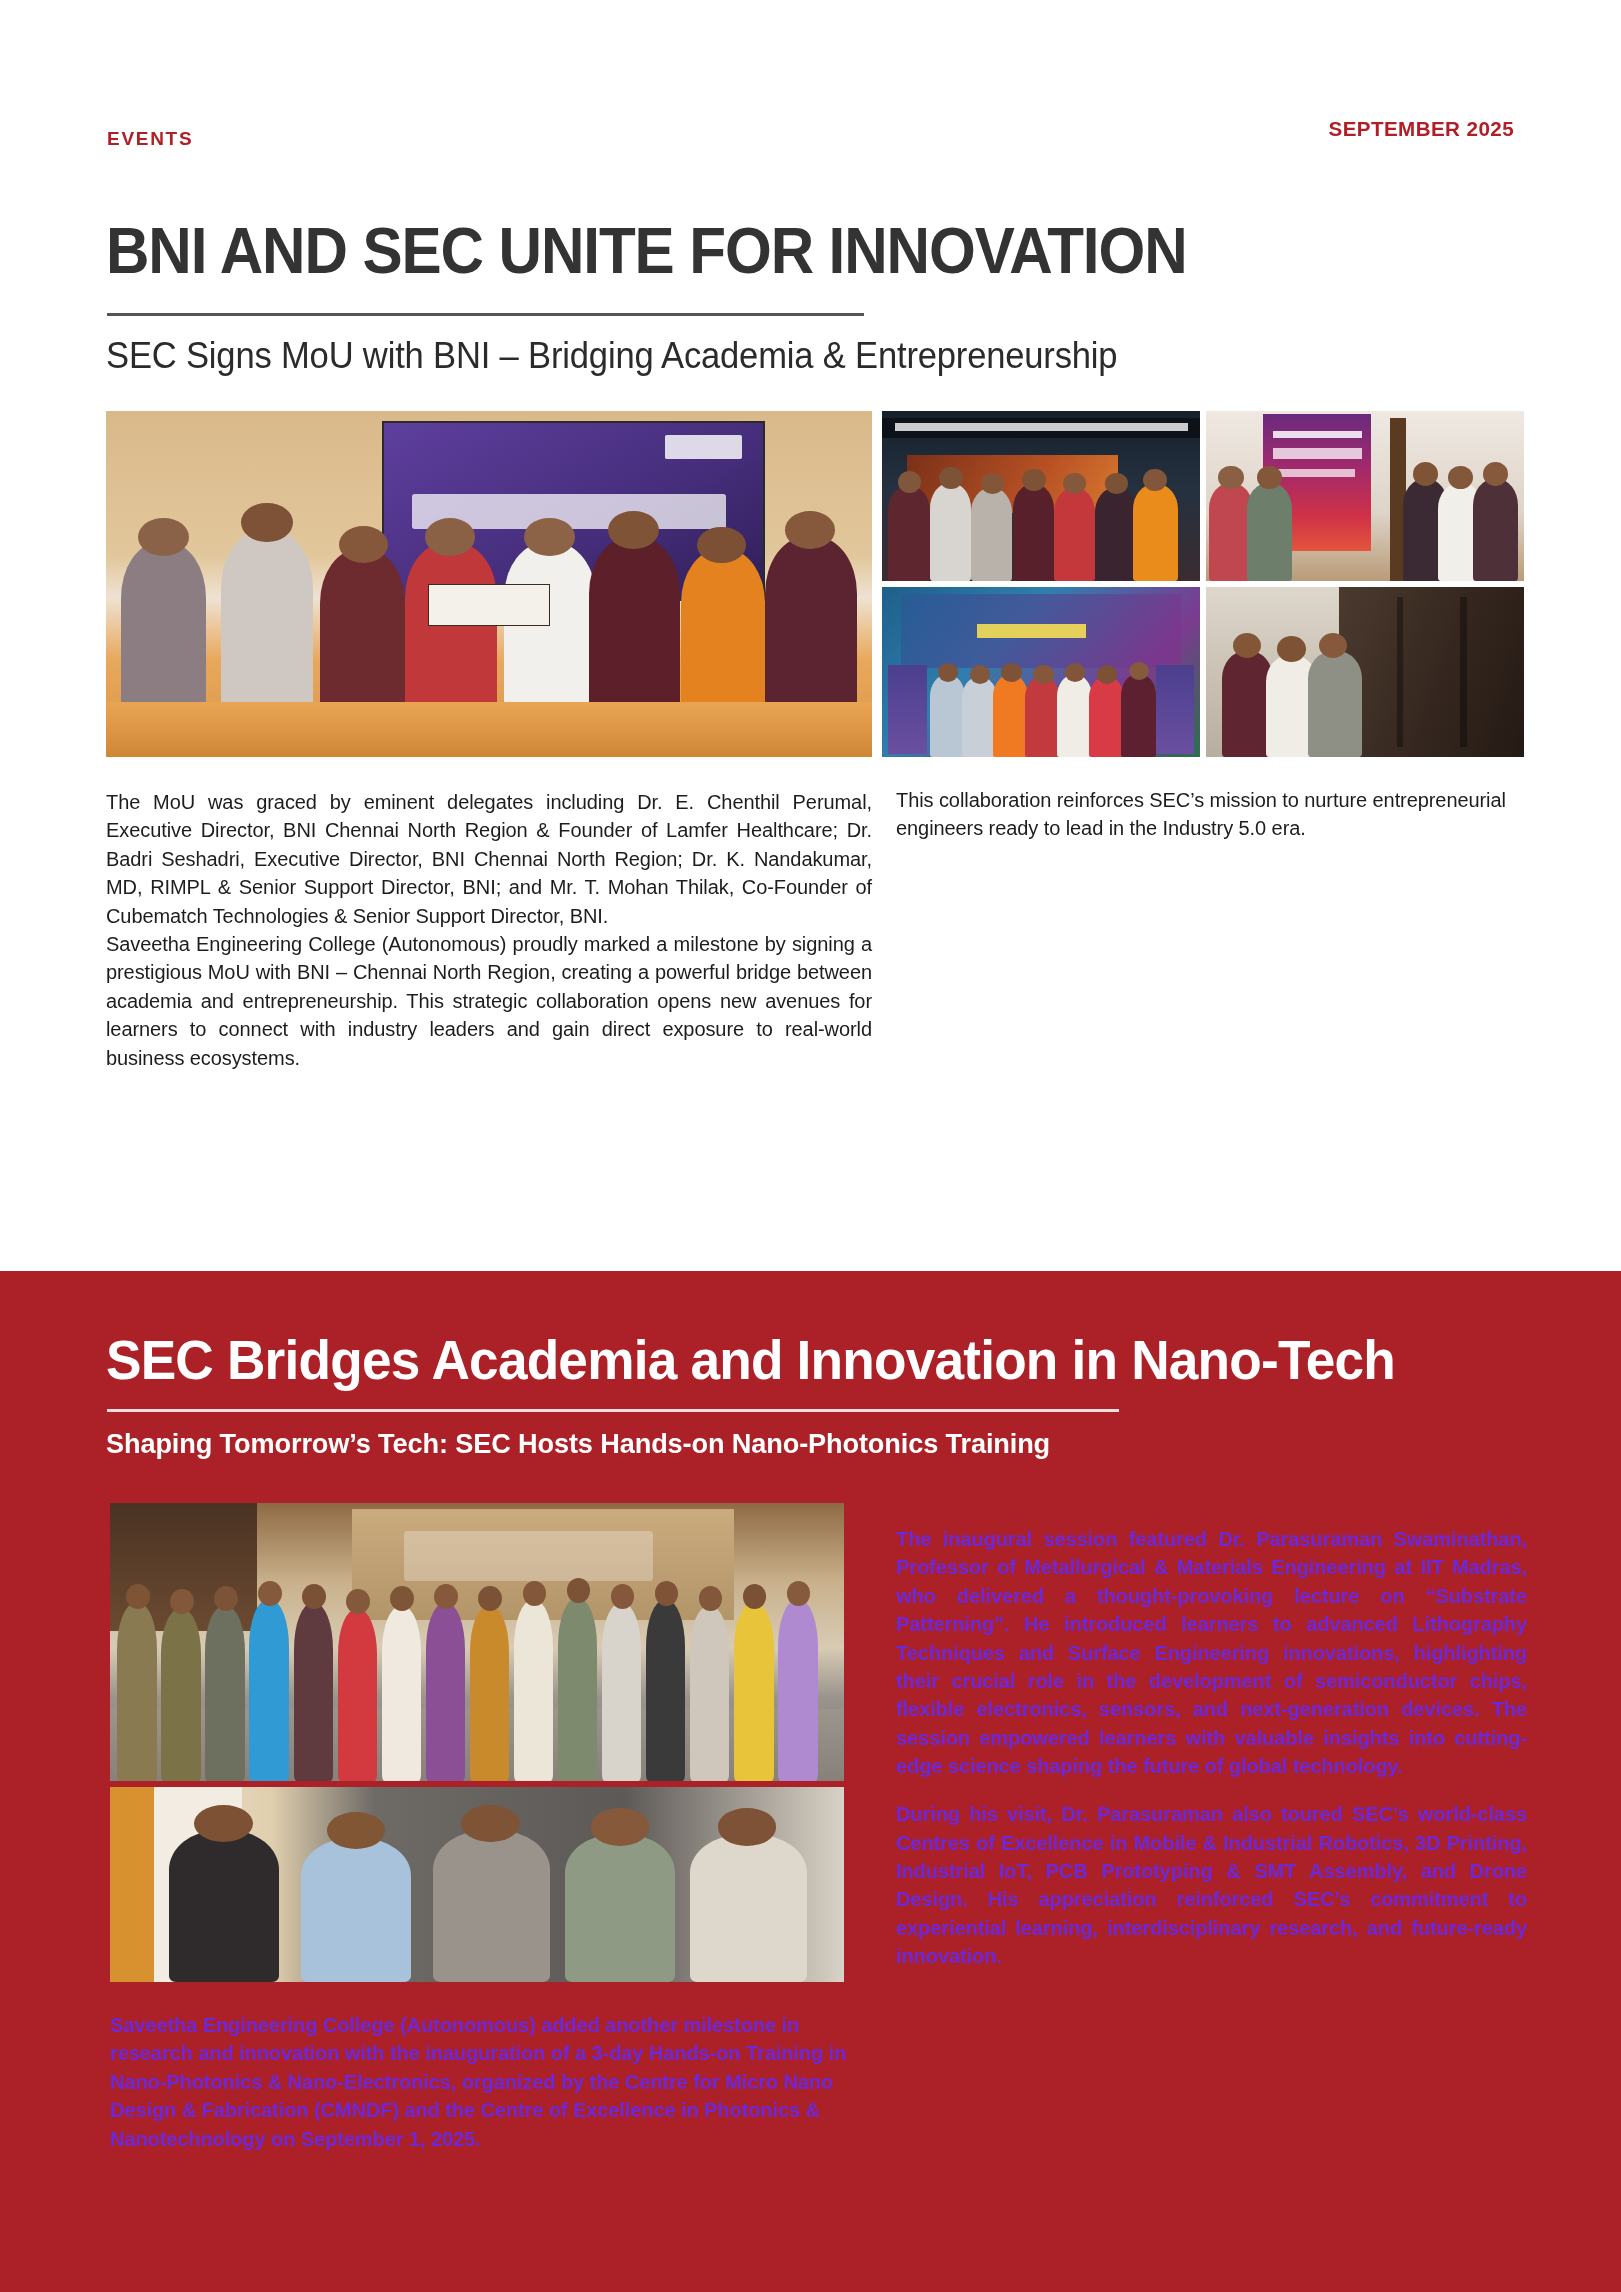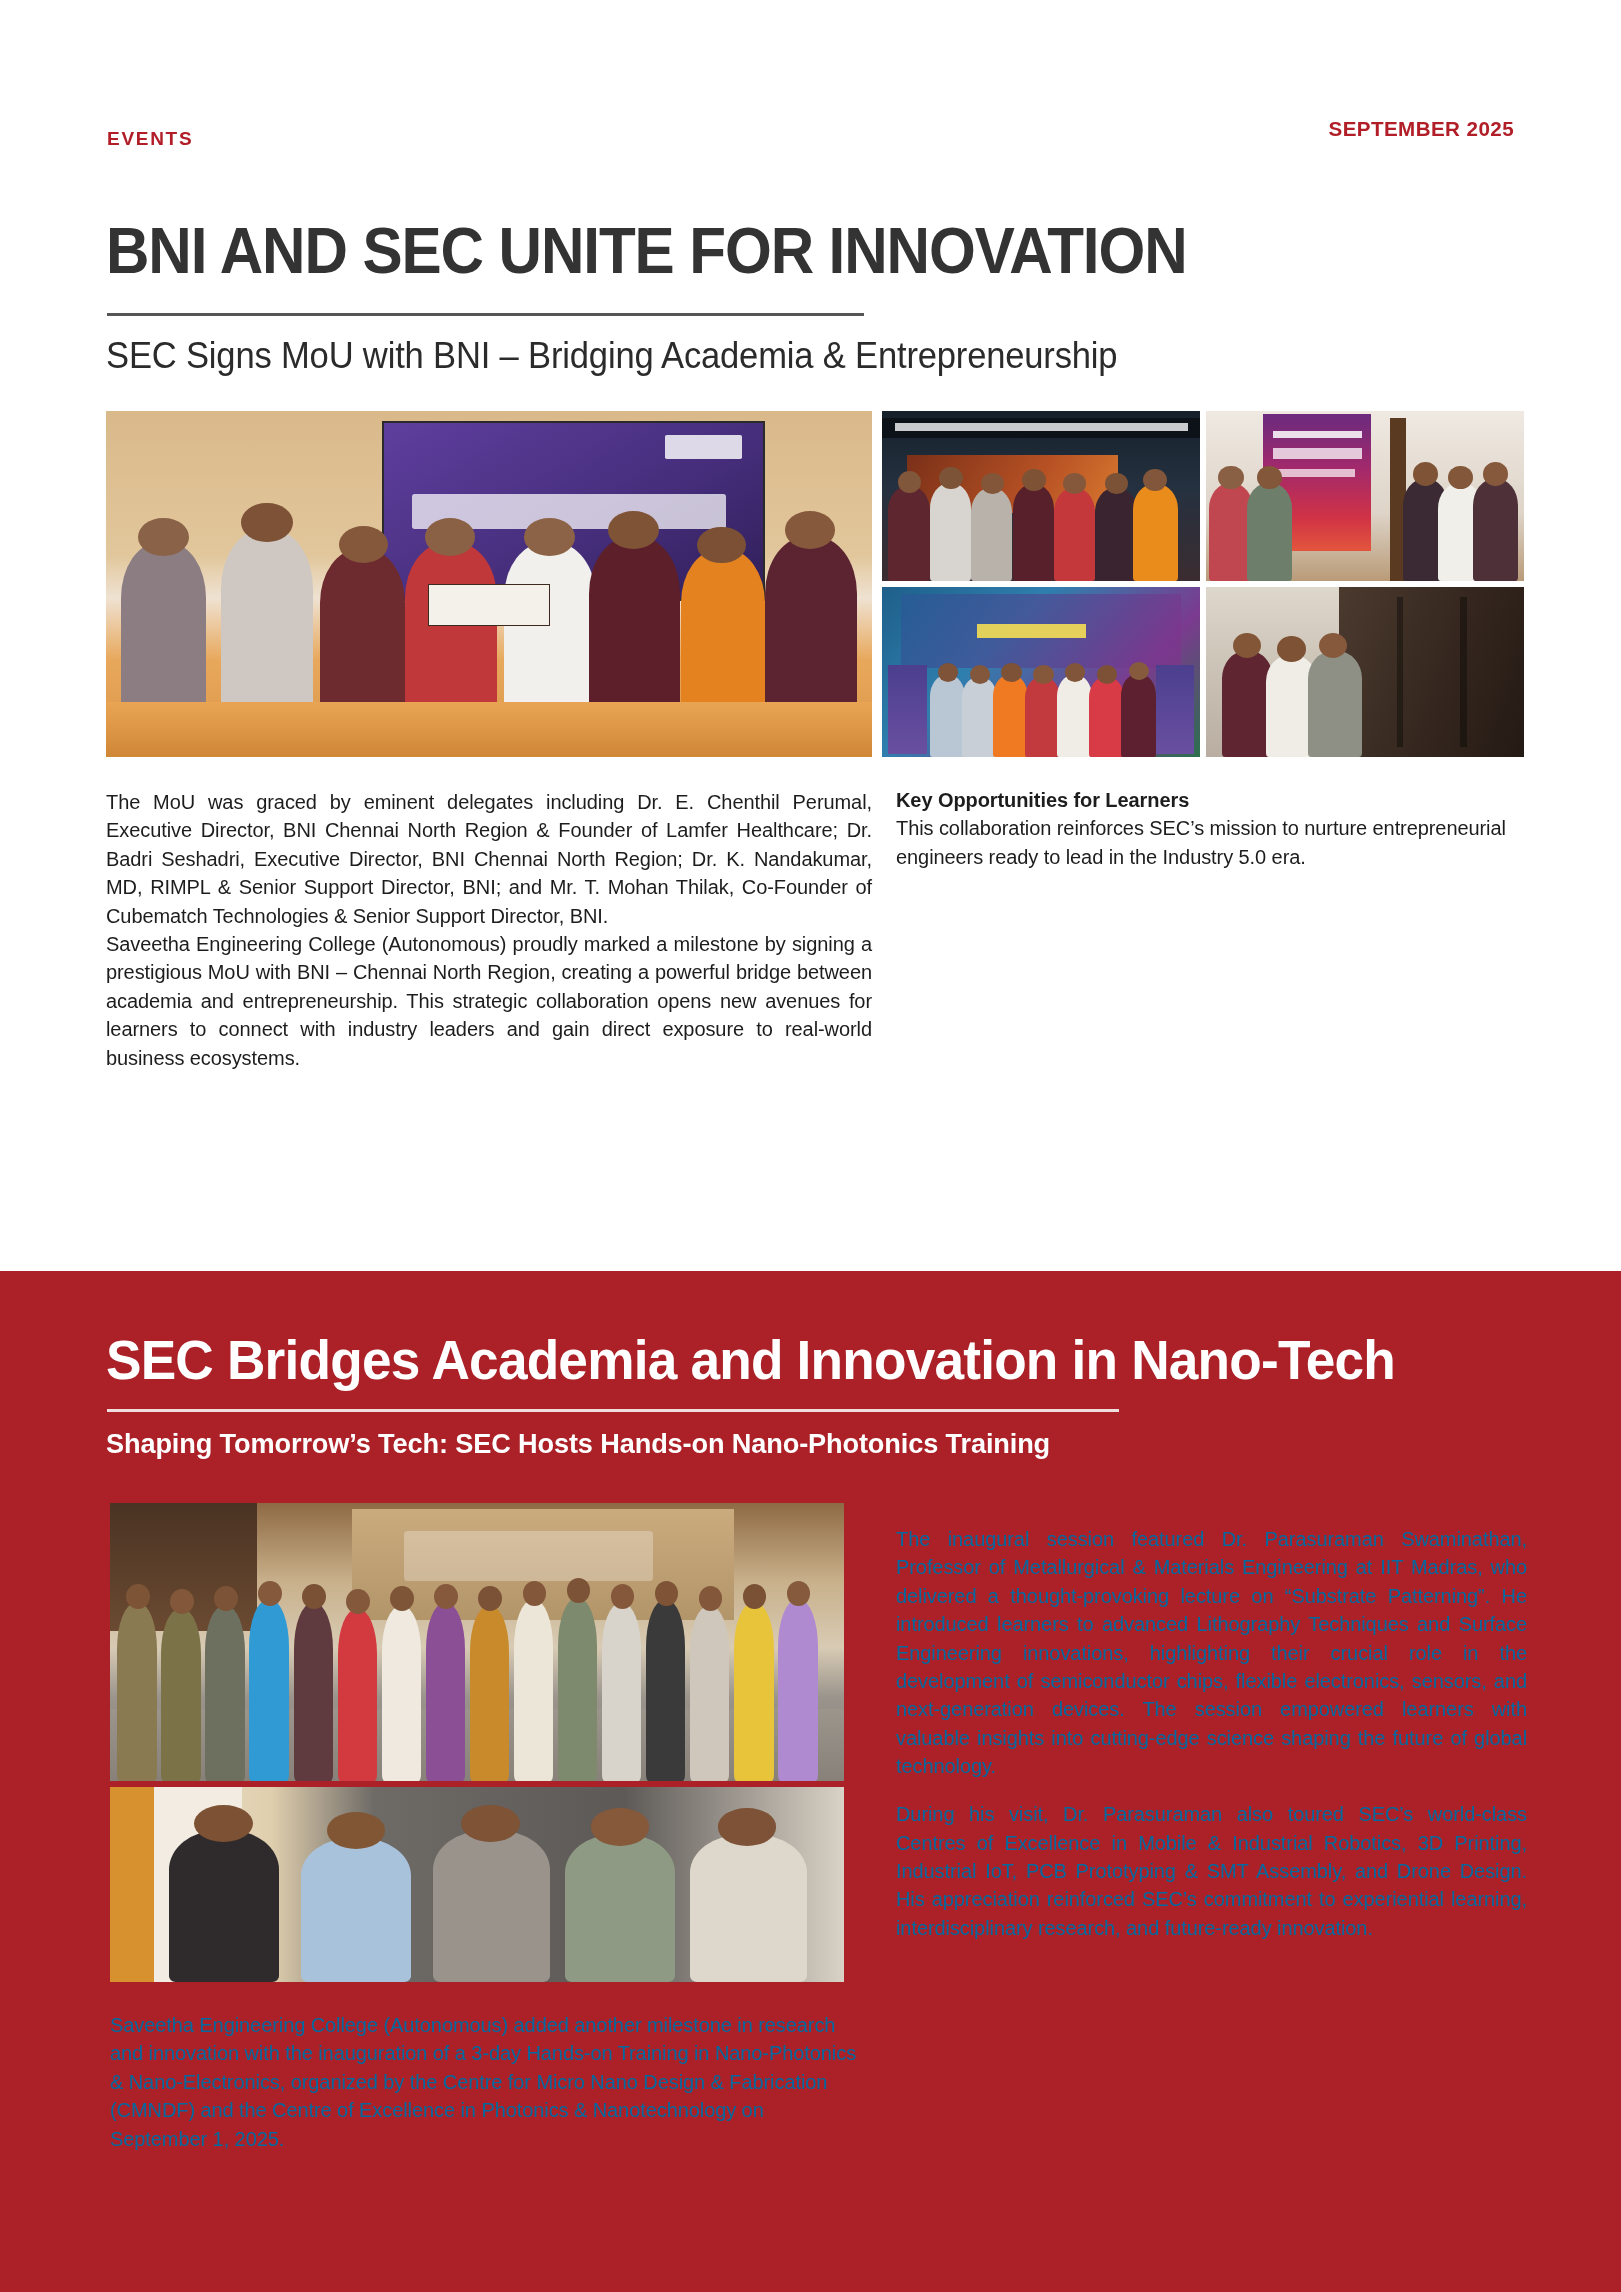--- a/index.html
+++ b/index.html
@@ -92,21 +92,21 @@
   .photo-grp1 { position:absolute; left:0; top:0; width:734px; height:278px; overflow:hidden; }
   .photo-grp2 { position:absolute; left:0; top:284px; width:734px; height:195px; overflow:hidden; }
 
   
   .col { position:absolute; }
   .body-text {
     font-size:20px; line-height:1.42; color:#1d1d1d;
     text-align:justify; text-justify:inter-word;
     letter-spacing:-0.004em;
   }
-  .body-text.white { color:#0369a1; }
+  .body-text.white { color:#6d28d9;font-weight:bold; }
   .body-text p { margin:0; }
   .body-text p + p { margin-top:0; }
   .body-text p.gap { margin-top:19.7px; }
   .lead-bold { font-weight:700; display:block; }
 
   .col-left-1  { left:106px; top:788px;  width:766px; }
   .col-right-1 { left:896px; top:786px; width:627px; }
   .col-right-2 { left:896px; top:1525px; width:631px; }
   .col-left-2  { left:110px; top:2011px; width:748px; }
 
@@ -239,21 +239,20 @@
 
   <div class="col col-left-1">
     <div class="body-text">
       <p>The MoU was graced by eminent delegates including Dr. E. Chenthil Perumal, Executive Director, BNI Chennai North Region &amp; Founder of Lamfer Healthcare; Dr. Badri Seshadri, Executive Director, BNI Chennai North Region; Dr. K. Nandakumar, MD, RIMPL &amp; Senior Support Director, BNI; and Mr. T. Mohan Thilak, Co-Founder of Cubematch Technologies &amp; Senior Support Director, BNI.</p>
       <p>Saveetha Engineering College (Autonomous) proudly marked a milestone by signing a prestigious MoU with BNI – Chennai North Region, creating a powerful bridge between academia and entrepreneurship. This strategic collaboration opens new avenues for learners to connect with industry leaders and gain direct exposure to real-world business ecosystems.</p>
     </div>
   </div>
 
   <div class="col col-right-1">
     <div class="body-text">
-      <p class="lead-bold">Key Opportunities for Learners</p>
       <p>This collaboration reinforces SEC’s mission to nurture entrepreneurial engineers ready to lead in the Industry 5.0 era.</p>
     </div>
   </div>
 
   <div class="red-band"></div>
 
   <div class="headline-2">SEC Bridges Academia and Innovation in Nano-Tech</div>
   <div class="rule-light"></div>
   <div class="subhead-2">Shaping Tomorrow’s Tech: SEC Hosts Hands-on Nano-Photonics Training</div>
 

